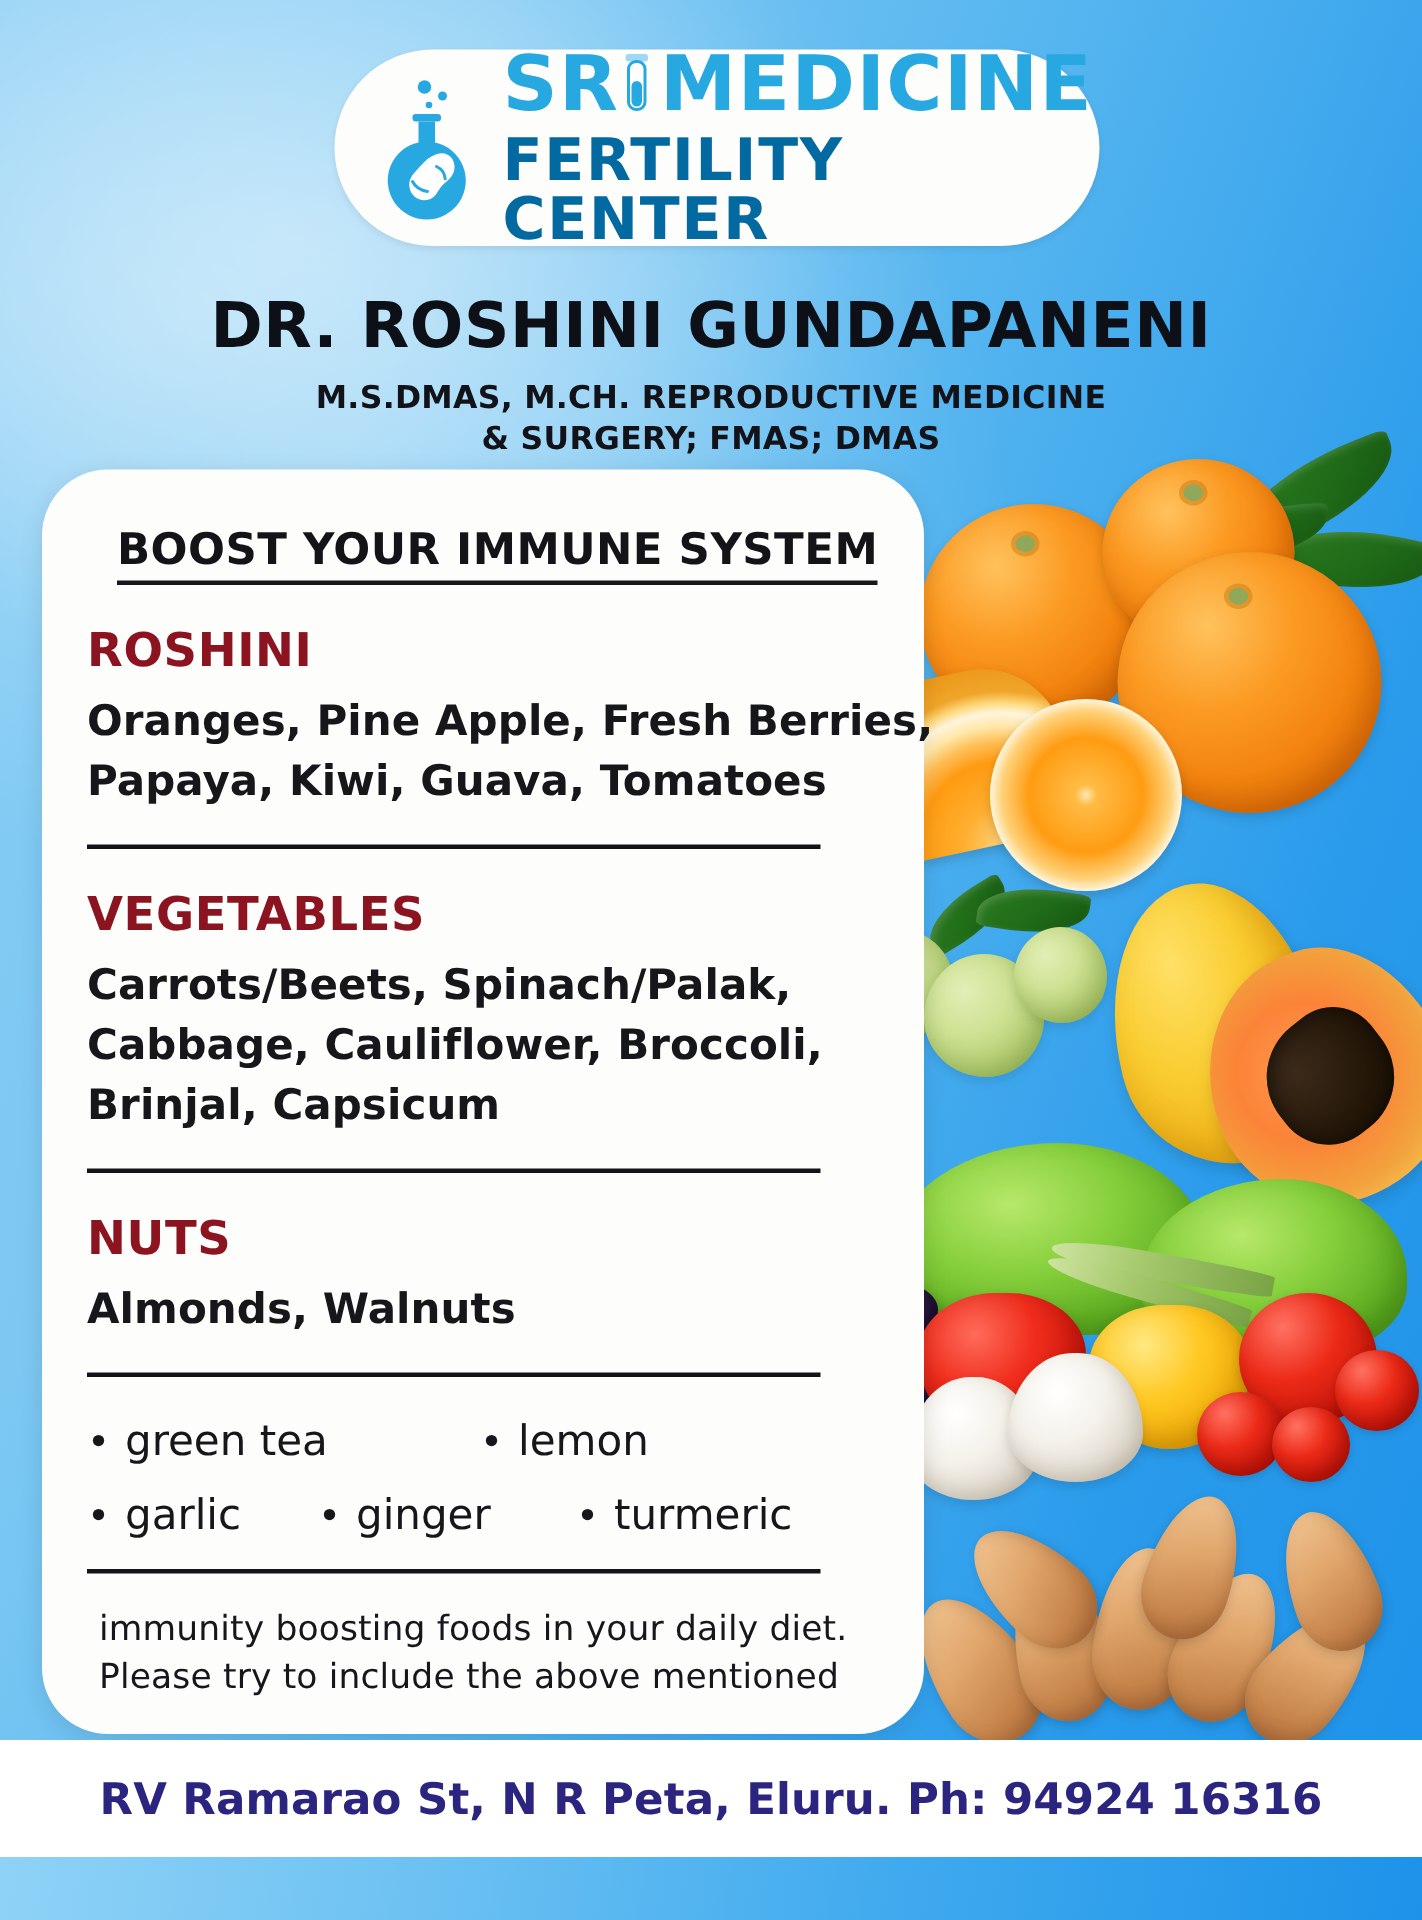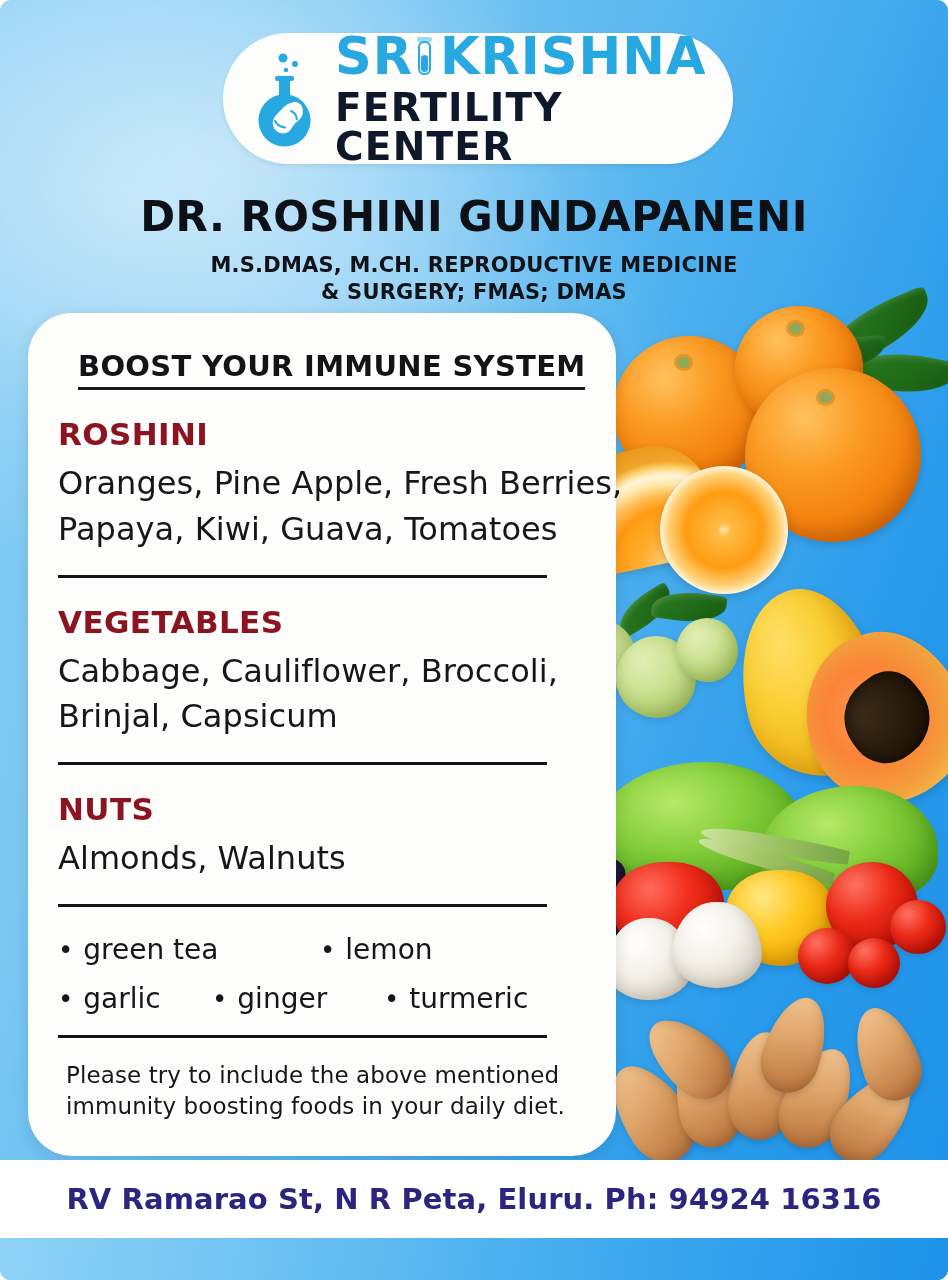--- a/index.html
+++ b/index.html
@@ -12,21 +12,20 @@
   }
 
   #poster {
     position: relative;
     width: 948px;
     height: 1280px;
     background:
       radial-gradient(ellipse 700px 520px at 14% 16%, rgba(255,255,255,0.34) 0%, rgba(255,255,255,0.10) 48%, rgba(255,255,255,0) 72%),
       linear-gradient(110deg, #87cdf4 0%, #7cc8f3 24%, #53b4ef 52%, #2a9beb 78%, #1d92e9 100%);
     overflow: hidden;
-    border-radius: 11px;
   }
 
   
   .bg-wash-a {
     position: absolute; left: -120px; top: -90px;
     width: 700px; height: 560px;
     background: radial-gradient(ellipse at 45% 45%, rgba(255,255,255,0.38), rgba(255,255,255,0) 68%);
     pointer-events: none;
   }
   .bg-wash-b {
@@ -68,21 +67,21 @@
   .tube-glyph {
     display: inline-block;
     position: relative;
     width: 17px; height: 42px;
     margin: 0 7px 0 3px;
   }
   .logo-krishna { letter-spacing: 1px; }
   .logo-line2 {
     font-size: 39px;
     font-weight: 700;
-    color: #0f172a;
+    color: #0369a1;
     letter-spacing: 1.2px;
     margin-top: 6px;
     font-family: "DejaVu Sans", sans-serif;
   }
 
   
   .doctor-block {
     position: absolute;
     left: 0; top: 192px;
     width: 948px;
@@ -254,22 +253,22 @@
   .section { margin-top: 26px; }
   .section-heading {
     font-size: 31px;
     font-weight: 700;
     color: #8c1420;
     letter-spacing: 0.4px;
     margin-bottom: 9px;
     font-family: "DejaVu Sans", sans-serif;
   }
   .section-body {
-    font-size: 32px;
-    font-weight: 400;
+    font-size: 28px;
+    font-weight: 700;
     color: #15171b;
     line-height: 1.43;
     letter-spacing: 0.05px;
     font-family: "DejaVu Sans", sans-serif;
   }
   .section-body div { white-space: nowrap; }
 
   .divider {
     height: 3px;
     background: #121418;
@@ -408,21 +407,21 @@
     <div class="logo-text">
       <div class="logo-line1">
         <span class="logo-sri">SR</span>
         <span class="tube-glyph">
           <svg viewBox="0 0 17 42" width="17" height="42" aria-hidden="true">
             <rect x="1" y="0" width="15" height="5" rx="2" fill="#9fd8f2"></rect>
             <rect x="3" y="5" width="11" height="32" rx="5" fill="#ffffff" stroke="#28a8e0" stroke-width="2"></rect>
             <rect x="5" y="18" width="7" height="17" rx="3.5" fill="#28a8e0"></rect>
           </svg>
         </span>
-        <span class="logo-krishna">KRISHNA</span>
+        <span class="logo-krishna">MEDICINE</span>
       </div>
       <div class="logo-line2">FERTILITY CENTER</div>
     </div>
   </div>
 
   <div class="doctor-block">
     <div class="doctor-name">DR. ROSHINI GUNDAPANENI</div>
     <div class="doctor-creds">
       <div>M.S.DMAS, M.CH. REPRODUCTIVE MEDICINE</div>
       <div>&amp; SURGERY; FMAS; DMAS</div>
@@ -442,20 +441,21 @@
           <div>Papaya, Kiwi, Guava, Tomatoes</div>
         </div>
       </div>
 
       <div class="divider"></div>
 
       
       <div class="section">
         <div class="section-heading">VEGETABLES</div>
         <div class="section-body">
+          <div>Carrots/Beets, Spinach/Palak,</div>
           <div>Cabbage, Cauliflower, Broccoli,</div>
           <div>Brinjal, Capsicum</div>
         </div>
       </div>
 
       <div class="divider"></div>
 
       
       <div class="section">
         <div class="section-heading">NUTS</div>
@@ -490,22 +490,22 @@
           <span class="extra-item">
             <span class="extra-bullet">•</span>
             <span>turmeric</span>
           </span>
         </div>
       </div>
 
       <div class="divider" style="margin-top:20px;"></div>
 
       <div class="note">
+        <div>immunity boosting foods in your daily diet.</div>
         <div>Please try to include the above mentioned</div>
-        <div>immunity boosting foods in your daily diet.</div>
       </div>
 
     </div>
   </div>
 
   <div class="footer-band">
     <div class="footer-text">RV Ramarao St, N R Peta, Eluru. Ph: 94924 16316</div>
   </div>
   <div class="bottom-strip"></div>
 

